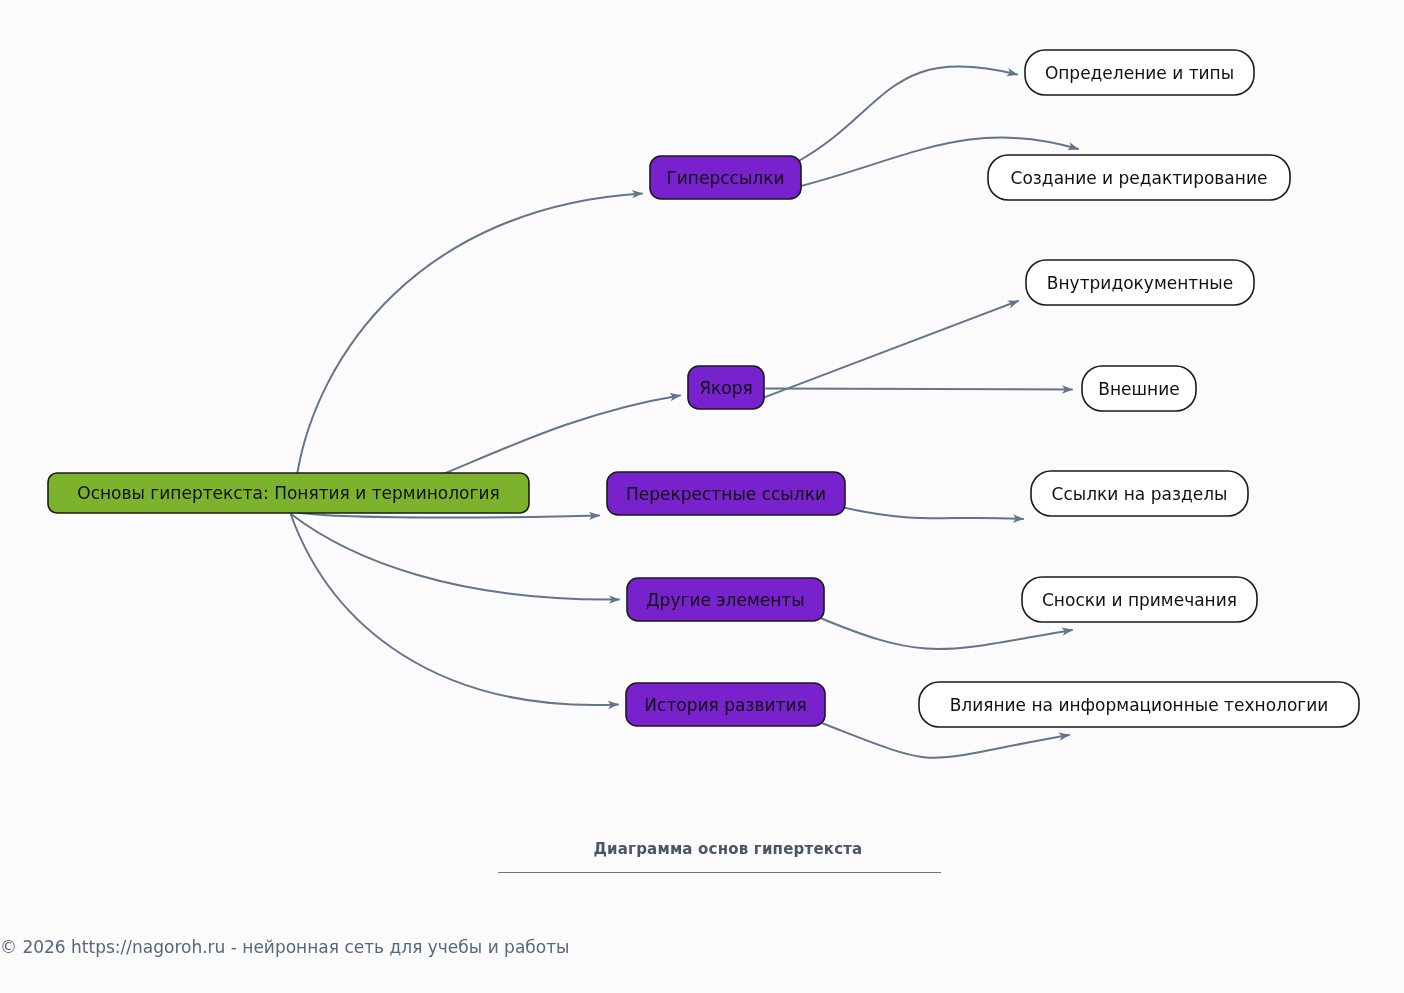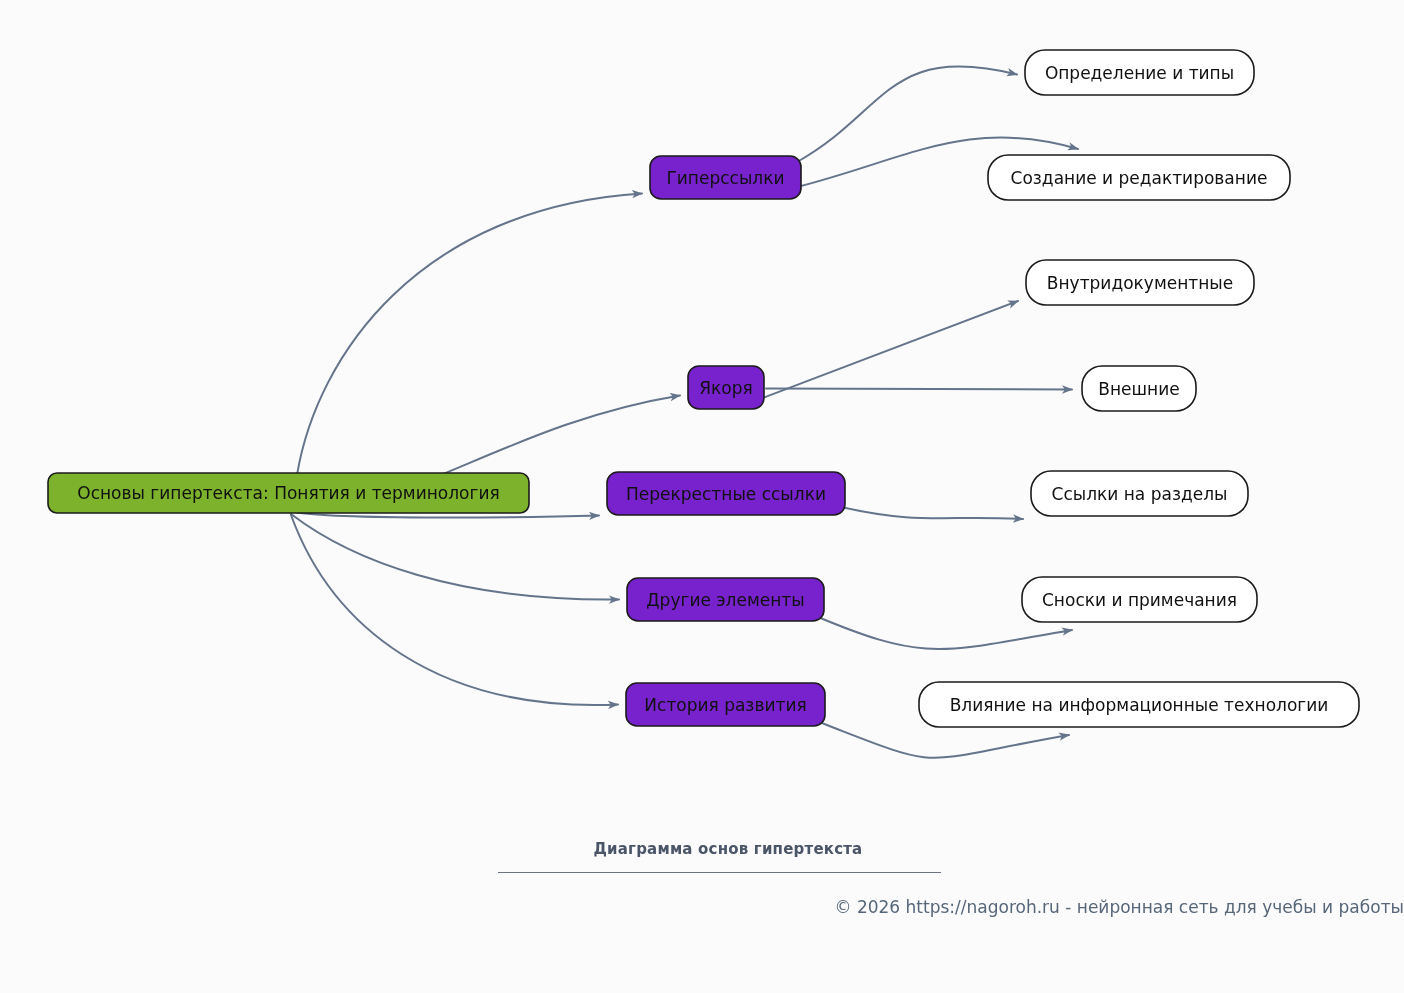--- a/index.html
+++ b/index.html
@@ -59,24 +59,25 @@
   .footer-rule {
     position: absolute;
     left: 498px;
     width: 443px;
     height: 1px;
     background: #6b7280;
   }
   .footer-copy {
     position: absolute;
     width: 100%;
-    text-align: right;
+    text-align: left;
     font-family: "DejaVu Sans", sans-serif;
     font-size: 17px;
     color: #57677a;
+    margin-top: 40px;
   }
 </style>
 </head>
 <body>
 
 <div id="canvas">
 
   <svg id="mindmap" viewBox="0 0 1404 993">
     <defs>
       <marker id="arrowhead" markerWidth="11" markerHeight="9" refX="10" refY="4.5" orient="auto" markerUnits="userSpaceOnUse">

